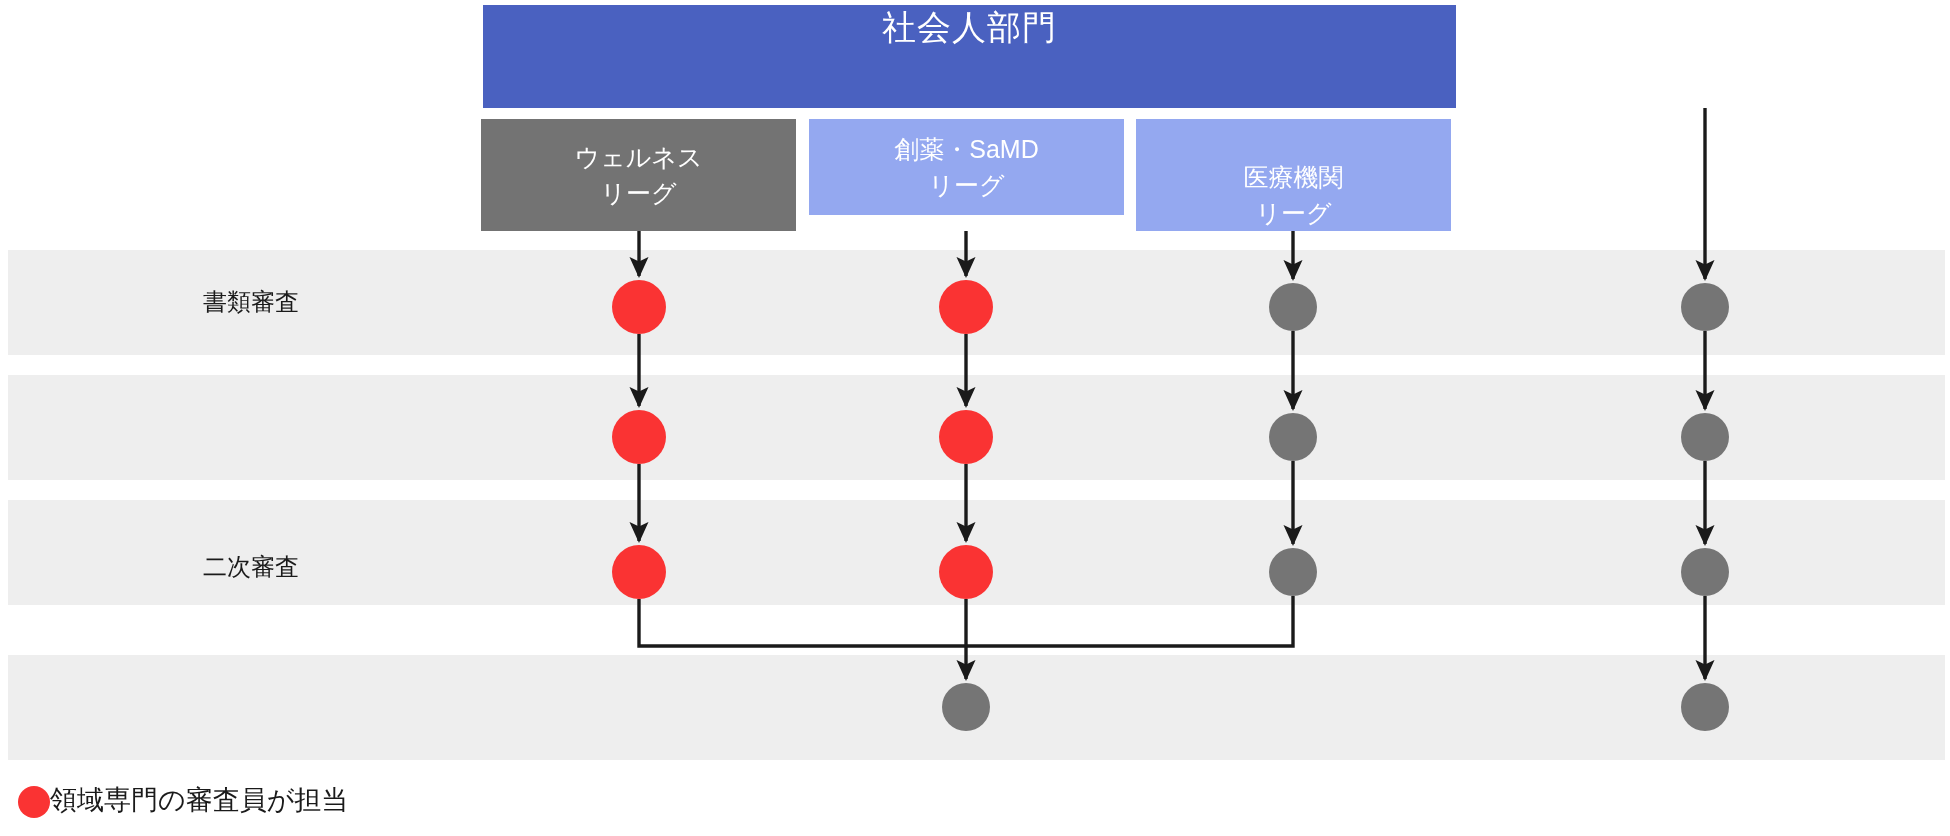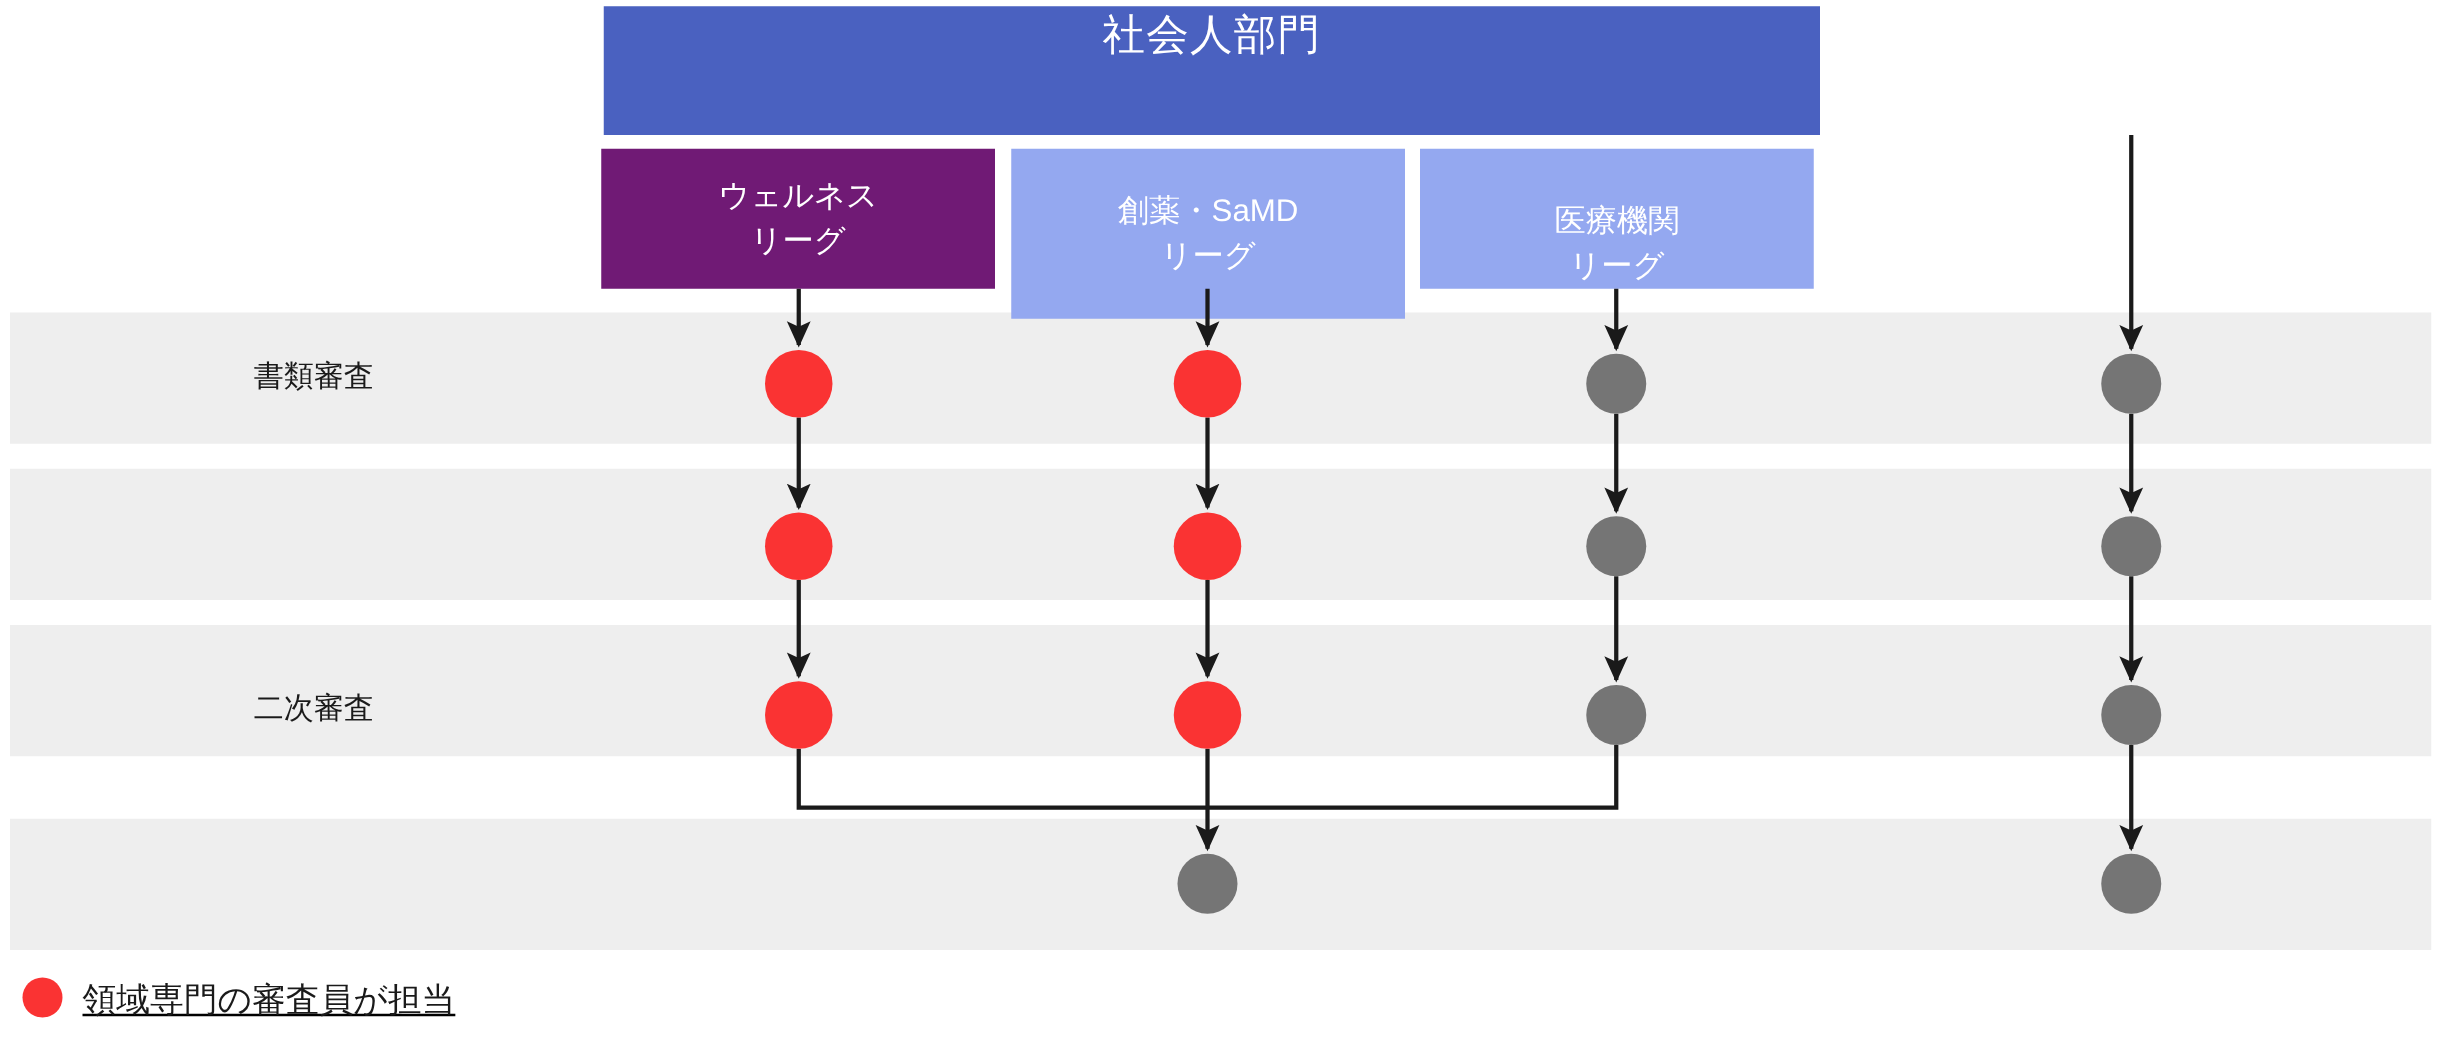--- a/index.html
+++ b/index.html
@@ -81,23 +81,21 @@
     height: 836px;
     pointer-events: none;
   }
 
   
   #legend {
     position: absolute;
     left: 18px;
     top: 782px;
     display: flex;
-    align-items: flex-start;
-    gap: 16px;
-    text-decoration: underline;
+    align-items: flex-end;
   }
   #legend .swatch {
     width: 32px;
     height: 32px;
     border-radius: 50%;
     flex: 0 0 auto;
   }
   #legend .legend-text {
     font-size: 27px;
     color: #1a1a1a;
@@ -112,26 +110,26 @@
   <div class="row-band" style="top:250px;height:105px;"></div>
   <div class="row-band" style="top:375px;height:105px;"></div>
   <div class="row-band" style="top:500px;height:105px;"></div>
   <div class="row-band" style="top:655px;height:105px;"></div>
 
   <div class="dept-header" style="left:483px;top:5px;width:973px;height:103px;background:#4a61c0;">
     <span>社会人部門</span>
   </div>
 
 
-  <div class="league-box" style="left:481px;top:119px;width:315px;height:112px;background:#701a75;">
+  <div class="league-box" style="left:481px;top:119px;width:315px;height:112px;background:#737373;">
     <span class="ln">ウェルネス</span>
     <span class="ln">リーグ</span>
   </div>
 
-  <div class="league-box" style="left:809px;top:119px;width:315px;height:136px;background:#94a8f0;">
+  <div class="league-box" style="left:809px;top:119px;width:315px;height:96px;background:#94a8f0;">
     <span class="ln">創薬・SaMD</span>
     <span class="ln">リーグ</span>
   </div>
 
   <div class="league-box" style="left:1136px;top:119px;width:315px;height:112px;background:#94a8f0;justify-content:flex-end;">
     <span class="ln">医療機関</span>
     <span class="ln">リーグ</span>
   </div>
 
   <svg id="connectors" viewBox="0 0 1950 836">

